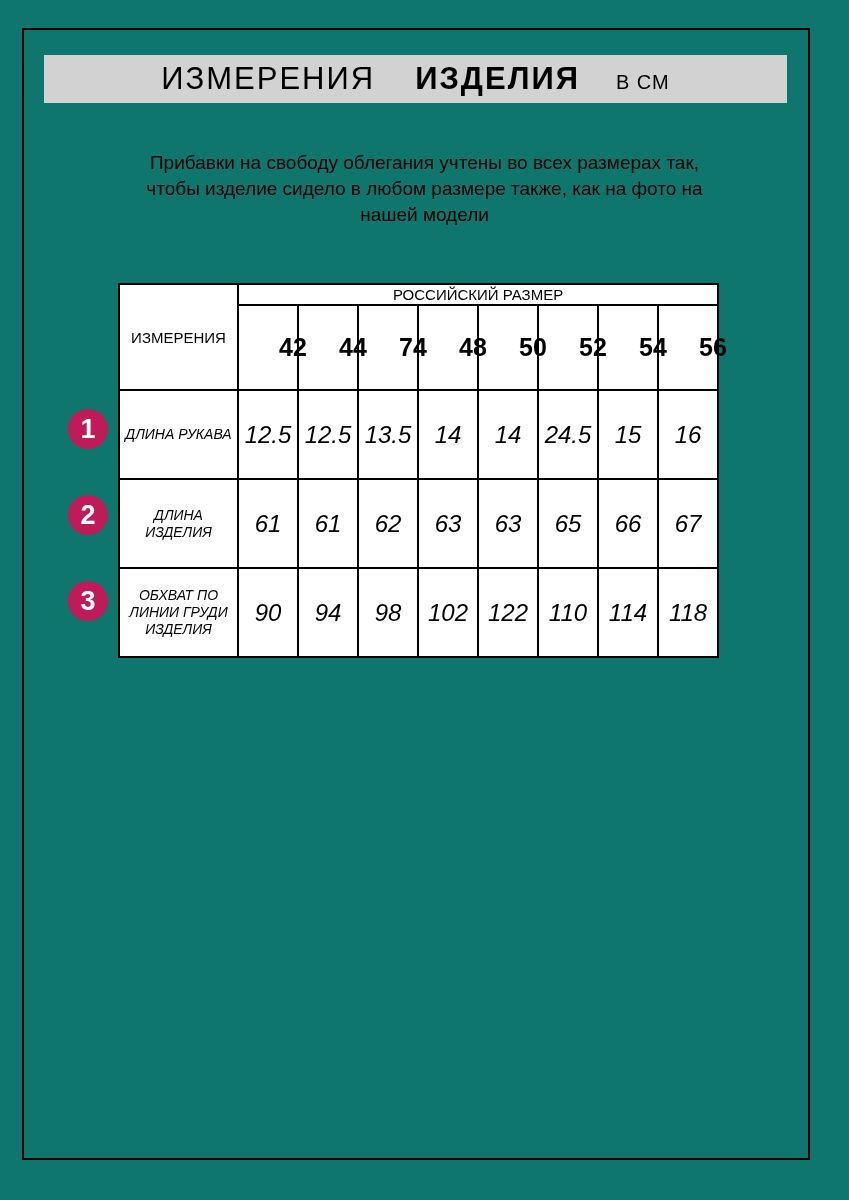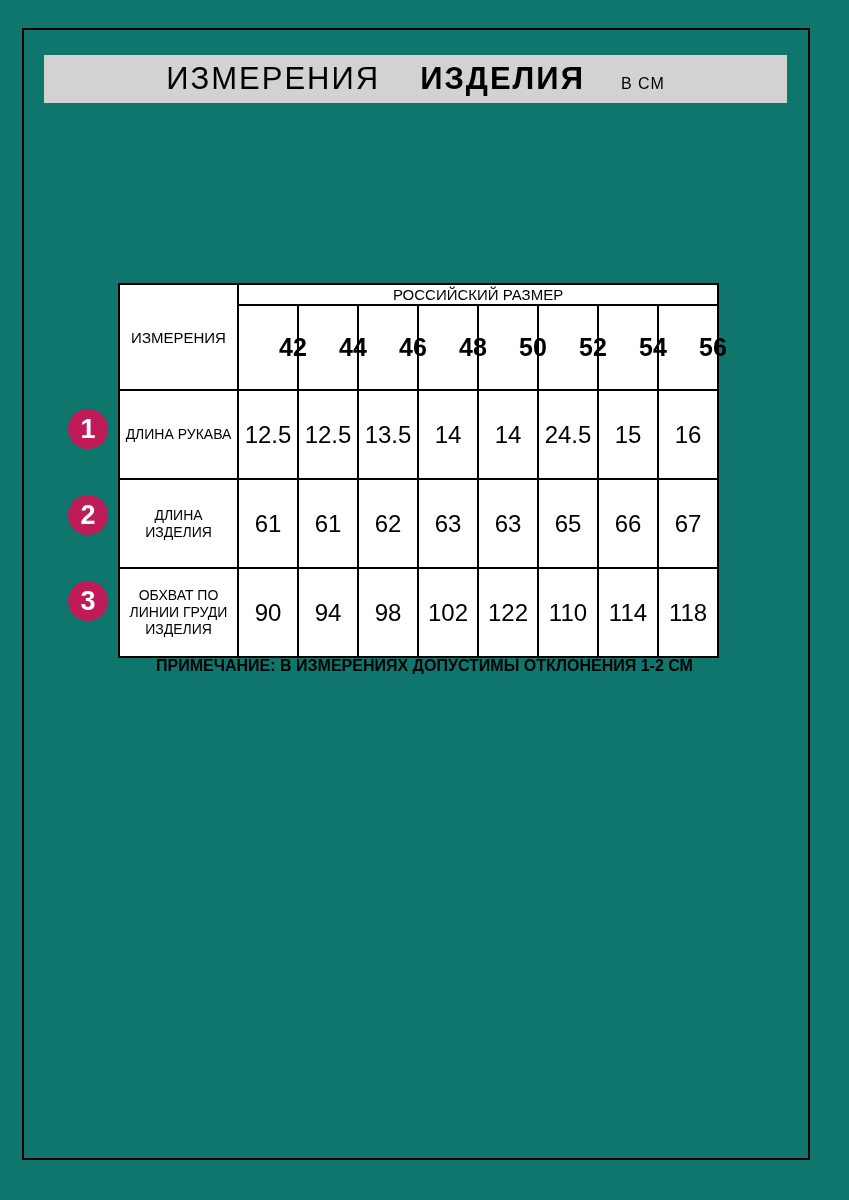--- a/index.html
+++ b/index.html
@@ -40,21 +40,21 @@
     letter-spacing: 2px;
     line-height: 48px;
   }
   .title-bold {
     font-size: 31px;
     font-weight: bold;
     letter-spacing: 2px;
     margin-left: 40px;
   }
   .title-unit {
-    font-size: 16px;
+    font-size: 20px;
     letter-spacing: 1px;
     margin-left: 36px;
   }
   .product-code {
     position: absolute;
     left: 0;
     top: 120px;
     width: 849px;
     text-align: center;
     font-size: 27px;
@@ -82,21 +82,21 @@
     text-align: center;
     vertical-align: middle;
     padding: 0;
     background: #ffffff;
   }
   col.c-label { width: 119px; }
   col.c-size  { width: 60px; }
   tr.r-group td { height: 19px; font-size: 15px; margin-top: 20px; }
   tr.r-sizes td { height: 83px; font-size: 25px; font-weight: bold; padding-left: 40px; }
   td.corner { font-size: 16px; }
-  tr.r-data td { height: 87px; }
+  tr.r-data td { height: 87px; font-style: italic; }
   tr.r-data td.m-label {
     font-size: 14px;
     line-height: 17px;
     white-space: pre-line;
   }
   tr.r-data td.m-value { font-size: 24px; margin-left: 28px; }
   .badge {
     position: absolute;
     left: 68px;
     width: 40px;
@@ -129,20 +129,21 @@
 <div class="page">
   <div class="page-border"></div>
 
   <div class="title-bar">
     <span class="title-main">ИЗМЕРЕНИЯ</span>
     <span class="title-bold">ИЗДЕЛИЯ</span>
     <span class="title-unit">В СМ</span>
   </div>
 
 
+  <div class="description">Прибавки на свободу облегания учтены во всех размерах так, чтобы изделие сидело в любом размере также, как на фото на нашей модели</div>
 
   <table class="size-table">
     <colgroup>
       <col class="c-label">
       <col class="c-size">
         <col class="c-size">
         <col class="c-size">
         <col class="c-size">
       <col class="c-size">
         <col class="c-size">
@@ -150,21 +151,21 @@
         <col class="c-size">
     </colgroup>
     <tbody>
       <tr class="r-group">
         <td rowspan="2" class="corner">ИЗМЕРЕНИЯ</td>
         <td colspan="8">РОССИЙСКИЙ РАЗМЕР</td>
       </tr>
       <tr class="r-sizes">
         <td>42</td>
         <td>44</td>
-        <td>46</td>
+        <td>74</td>
         <td>48</td>
         <td>50</td>
         <td>52</td>
         <td>54</td>
         <td>56</td>
       </tr>
       <tr class="r-data">
         <td class="m-label">ДЛИНА РУКАВА</td>
         <td class="m-value">12.5</td>
         <td class="m-value">12.5</td>
@@ -200,14 +201,13 @@
         <td class="m-value">114</td>
         <td class="m-value">118</td>
       </tr>
     </tbody>
   </table>
 
   <div class="badge badge-1">1</div>
   <div class="badge badge-2">2</div>
   <div class="badge badge-3">3</div>
 
-  <div class="note">ПРИМЕЧАНИЕ: В ИЗМЕРЕНИЯХ ДОПУСТИМЫ ОТКЛОНЕНИЯ 1-2 СМ</div>
 </div>
 
 </body></html>

